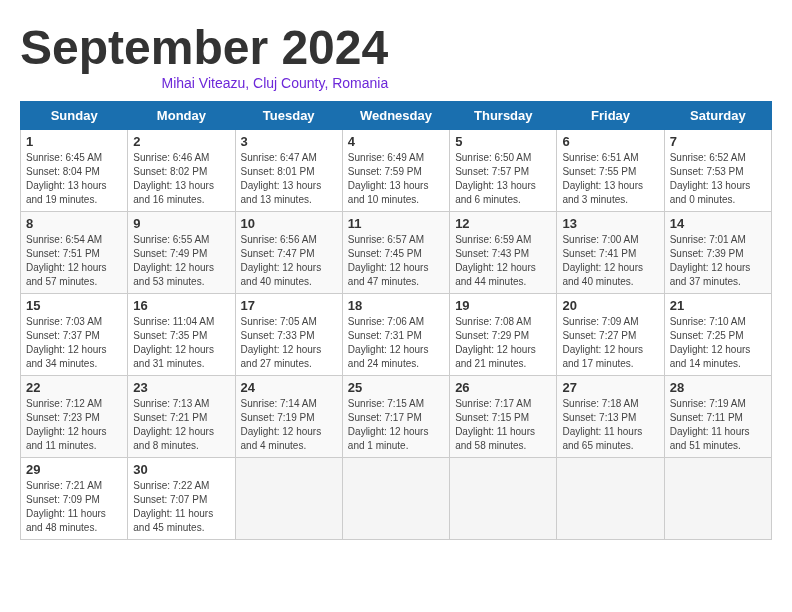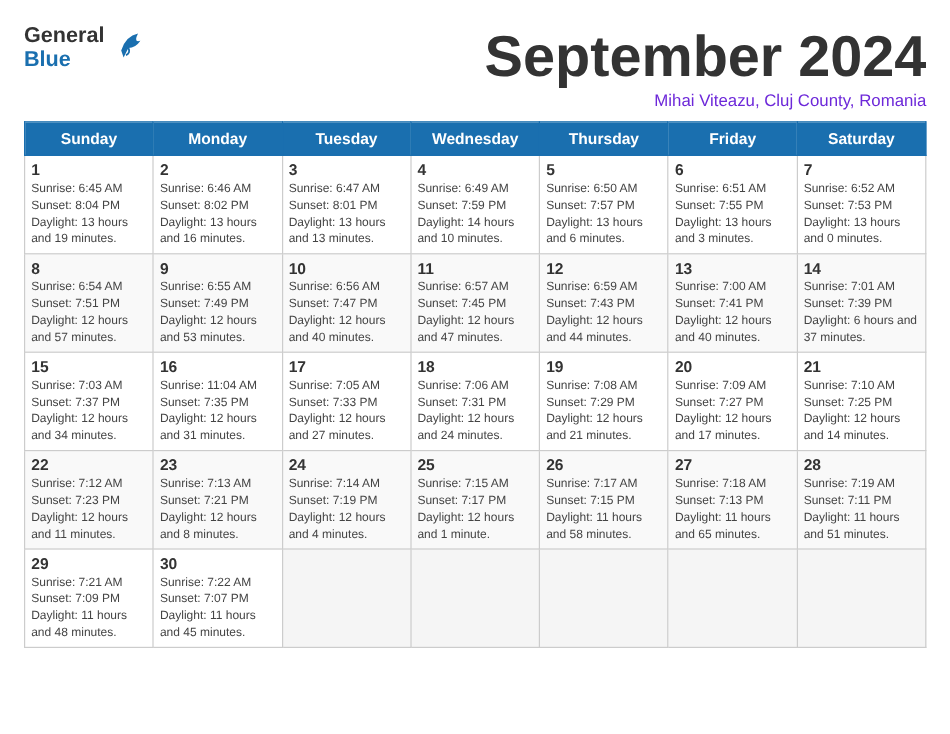--- a/index.html
+++ b/index.html
@@ -72,32 +72,20 @@
     }
     .empty-cell {
       background: #f5f5f5 !important;
     }
   </style>
 </head>
 <body>
 
 <div>
   <div class="header">
-    <div class="logo">
-      <div style="display:flex; flex-direction:column; line-height:1.1;">
-        <span style="font-size:18px; font-weight:bold; color:#333;">General</span>
-        <span style="font-size:18px; font-weight:bold; color:#1a6faf;">Blue</span>
-      </div>
-      <div style="color:#1a6faf; font-size:26px; margin-left:2px; align-self:flex-start; margin-top:2px;">
-        <svg width="30" height="30" viewBox="0 0 30 30" fill="none">
-          <path d="M8 20 Q12 8 22 6 Q18 14 24 12 Q20 18 14 18 L10 26 Z" fill="#1a6faf"></path>
-          <path d="M14 18 Q16 22 12 24" stroke="#1a6faf" stroke-width="1.5" fill="none"></path>
-        </svg>
-      </div>
-    </div>
     <div class="title-section">
       <div class="month-title">September 2024</div>
       <div class="location-title">Mihai Viteazu, Cluj County, Romania</div>
     </div>
   </div>
 
   <table class="calendar">
     <thead>
       <tr>
         <th>Sunday</th>
@@ -133,21 +121,21 @@
           <span>Sunrise: 6:47 AM</span><br>
           <span>Sunset: 8:01 PM</span><br>
           <span>Daylight: 13 hours and 13 minutes.</span>
         </div>
       </td>
           <td>
         <span class="day-num">4</span>
         <div class="day-info">
           <span>Sunrise: 6:49 AM</span><br>
           <span>Sunset: 7:59 PM</span><br>
-          <span>Daylight: 14 hours and 10 minutes.</span>
+          <span>Daylight: 13 hours and 10 minutes.</span>
         </div>
       </td>
           <td>
         <span class="day-num">5</span>
         <div class="day-info">
           <span>Sunrise: 6:50 AM</span><br>
           <span>Sunset: 7:57 PM</span><br>
           <span>Daylight: 13 hours and 6 minutes.</span>
         </div>
       </td>
@@ -215,21 +203,21 @@
           <span>Sunrise: 7:00 AM</span><br>
           <span>Sunset: 7:41 PM</span><br>
           <span>Daylight: 12 hours and 40 minutes.</span>
         </div>
       </td>
           <td>
         <span class="day-num">14</span>
         <div class="day-info">
           <span>Sunrise: 7:01 AM</span><br>
           <span>Sunset: 7:39 PM</span><br>
-          <span>Daylight: 6 hours and 37 minutes.</span>
+          <span>Daylight: 12 hours and 37 minutes.</span>
         </div>
       </td>
         </tr>
         <tr>
           <td>
         <span class="day-num">15</span>
         <div class="day-info">
           <span>Sunrise: 7:03 AM</span><br>
           <span>Sunset: 7:37 PM</span><br>
           <span>Daylight: 12 hours and 34 minutes.</span>

